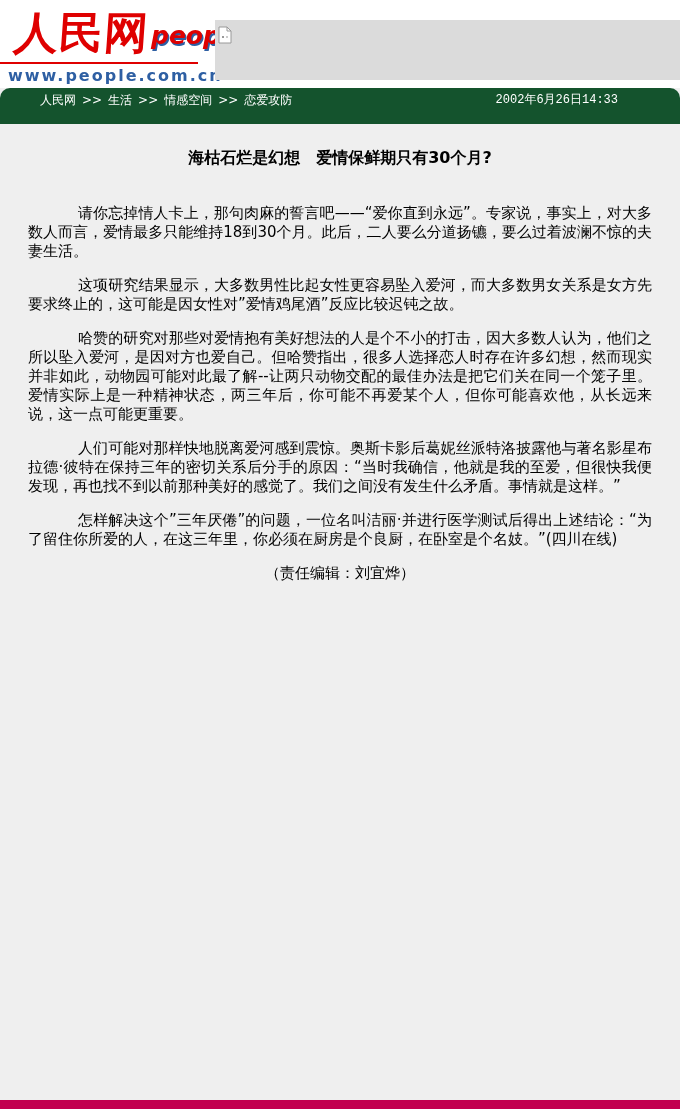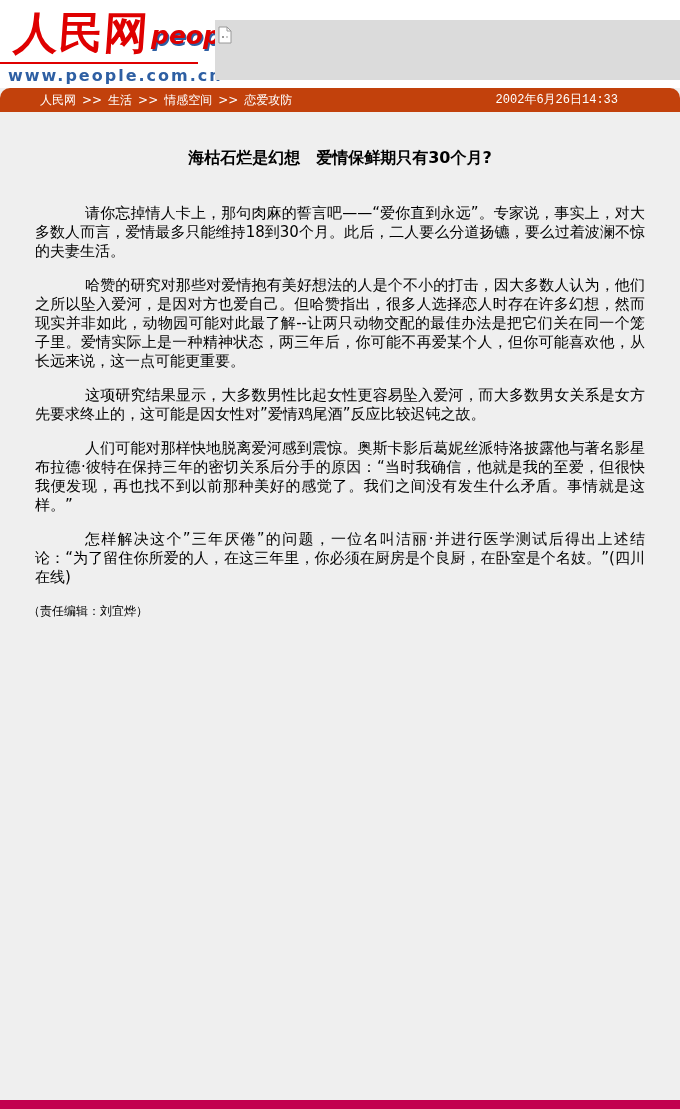--- a/index.html
+++ b/index.html
@@ -24,38 +24,38 @@
   }
   .logo-rule{position:absolute;left:0;top:62px;width:198px;height:2px;background:#df0000;}
   .site-url{
     position:absolute;left:8px;top:66px;
     font-size:16px;font-weight:bold;color:#2e5fa3;letter-spacing:2px;cursor:pointer;
   }
   .ad-box{position:absolute;left:215px;top:20px;width:465px;height:60px;background:#dbdbdb;}
   .broken-img{position:absolute;left:218px;top:26px;width:14px;height:18px;display:block;}
   
   .navbar{
-    position:absolute;top:88px;left:0;width:680px;height:24px;
-    background:#c2410c;border-radius:10px 10px 0 0;
+    position:absolute;top:88px;left:0;width:680px;height:36px;
+    background:#14532d;border-radius:10px 10px 0 0;
     color:#ffffff;font-size:12px;line-height:24px;
     display:flex;justify-content:space-between;
   }
   .crumbs{padding-left:40px;white-space:nowrap;}
   .crumbs a{color:#ffffff;text-decoration:none;cursor:pointer;}
   .sep{margin:0 6px;color:#ffffff;}
   .nav-date{padding-right:62px;white-space:nowrap;font-family:Liberation Mono, monospace;}
   
   .article{position:absolute;top:112px;left:0;width:680px;}
   .article-title{
     margin:36px 28px 0;padding:0;text-align:center;
     font-size:16px;font-weight:bold;line-height:20px;
   }
   .article-body{margin:36px 28px 0;font-size:15px;line-height:19px;text-align:justify;}
-  .article-body p{margin:15px 7px;text-indent:50px;}
-  .editor-credit{margin:14px 28px 0;text-align:left;font-size:12px;line-height:19px;}
+  .article-body p{margin:15px 0;text-indent:50px;}
+  .editor-credit{margin:14px 28px 0;text-align:center;font-size:15px;line-height:19px;}
   
   .footer-bar{position:absolute;left:0;bottom:0;width:680px;height:9px;background:#c2004f;}
 </style>
 </head>
 <body>
 
 <div class="page">
 
   <header class="site-header">
     <div class="logo">
@@ -77,22 +77,22 @@
     <div class="crumbs">
       <a>人民网</a><span class="sep">&gt;&gt;</span><a>生活</a><span class="sep">&gt;&gt;</span><a>情感空间</a><span class="sep">&gt;&gt;</span><a>恋爱攻防</a>
     </div>
     <div class="nav-date">2002年6月26日14:33</div>
   </nav>
 
   <main class="article">
     <h1 class="article-title">海枯石烂是幻想　爱情保鲜期只有30个月?</h1>
     <div class="article-body">
       <p>请你忘掉情人卡上，那句肉麻的誓言吧——“爱你直到永远”。专家说，事实上，对大多数人而言，爱情最多只能维持18到30个月。此后，二人要么分道扬镳，要么过着波澜不惊的夫妻生活。</p>
+      <p>这项研究结果显示，大多数男性比起女性更容易坠入爱河，而大多数男女关系是女方先要求终止的，这可能是因女性对”爱情鸡尾酒”反应比较迟钝之故。</p>
       <p>哈赞的研究对那些对爱情抱有美好想法的人是个不小的打击，因大多数人认为，他们之所以坠入爱河，是因对方也爱自己。但哈赞指出，很多人选择恋人时存在许多幻想，然而现实并非如此，动物园可能对此最了解--让两只动物交配的最佳办法是把它们关在同一个笼子里。爱情实际上是一种精神状态，两三年后，你可能不再爱某个人，但你可能喜欢他，从长远来说，这一点可能更重要。</p>
-      <p>这项研究结果显示，大多数男性比起女性更容易坠入爱河，而大多数男女关系是女方先要求终止的，这可能是因女性对”爱情鸡尾酒”反应比较迟钝之故。</p>
       <p>人们可能对那样快地脱离爱河感到震惊。奥斯卡影后葛妮丝派特洛披露他与著名影星布拉德·彼特在保持三年的密切关系后分手的原因：“当时我确信，他就是我的至爱，但很快我便发现，再也找不到以前那种美好的感觉了。我们之间没有发生什么矛盾。事情就是这样。”</p>
       <p>怎样解决这个”三年厌倦”的问题，一位名叫洁丽·并进行医学测试后得出上述结论：“为了留住你所爱的人，在这三年里，你必须在厨房是个良厨，在卧室是个名妓。”(四川在线)</p>
     </div>
     <div class="editor-credit">（责任编辑：刘宜烨）</div>
   </main>
 
   <div class="footer-bar"></div>
 
 </div>
 

